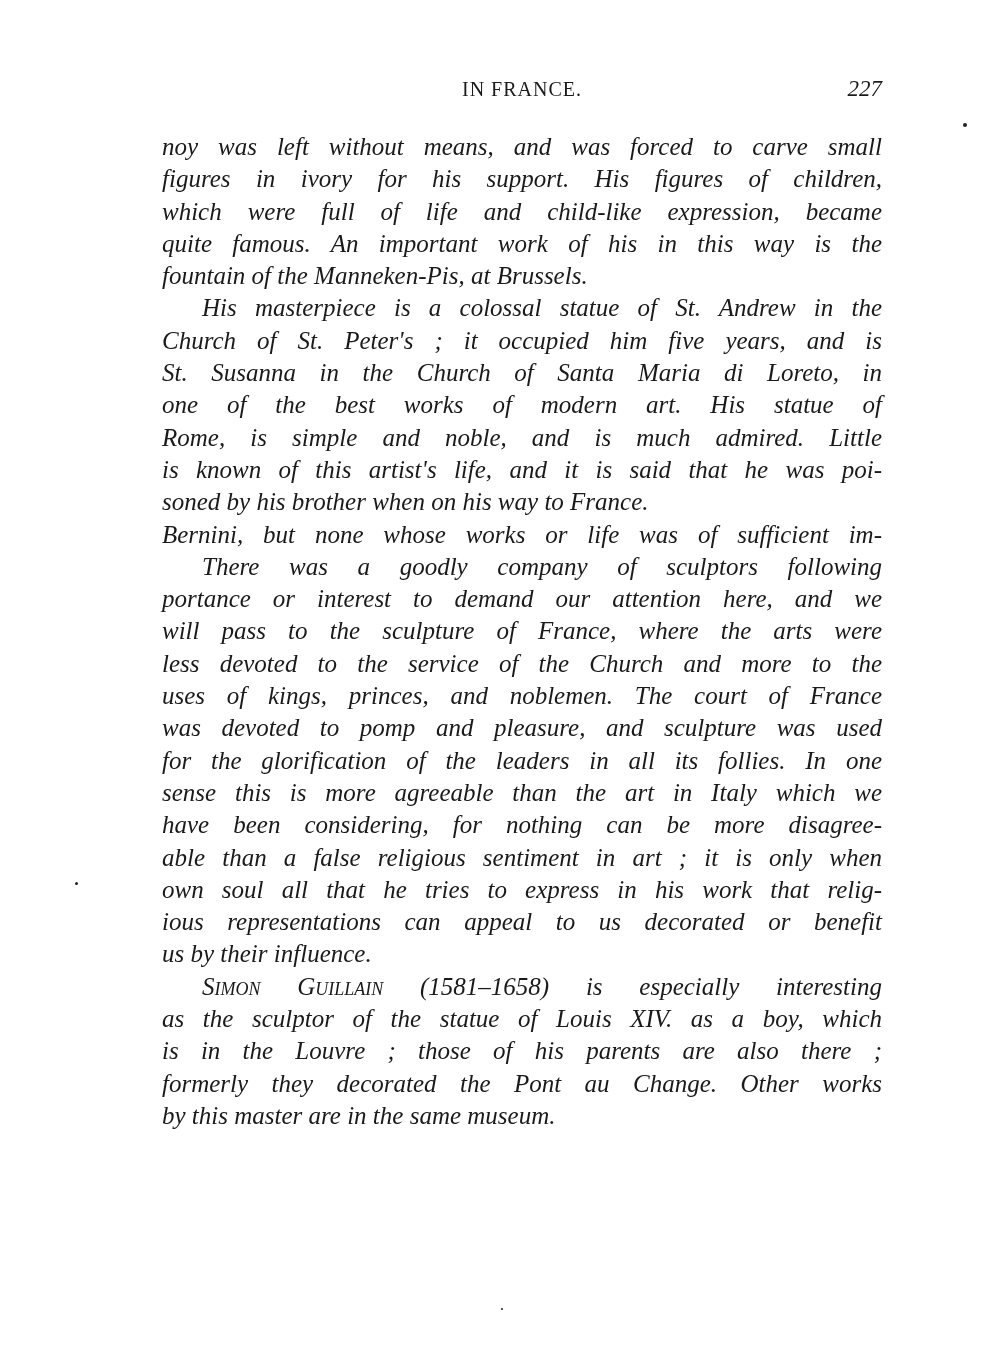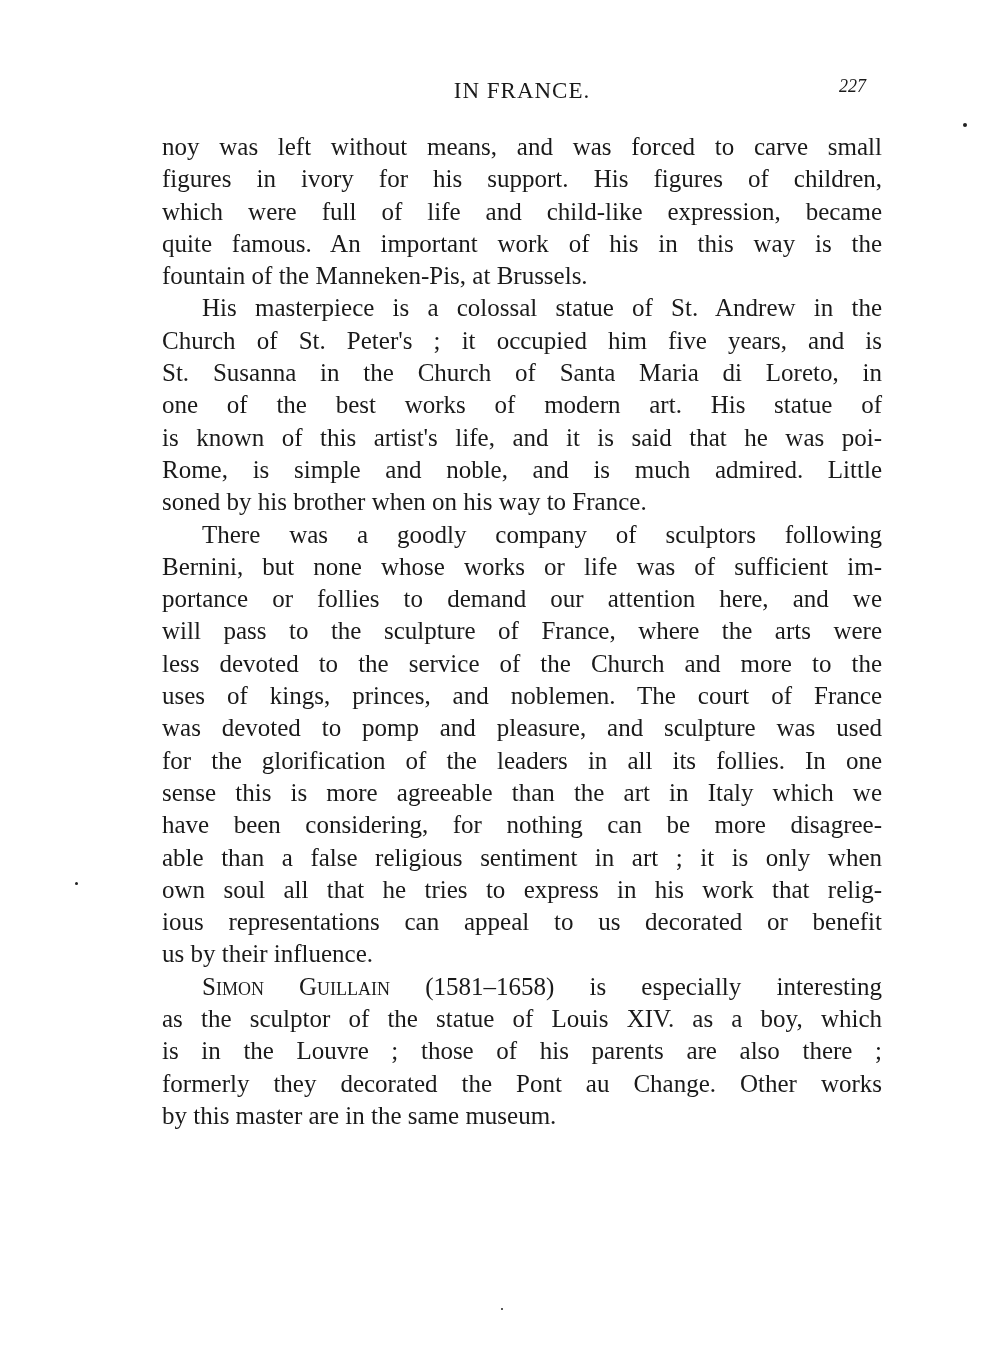--- a/index.html
+++ b/index.html
@@ -7,32 +7,32 @@
   .page {
     position: absolute; left: 0; top: 0; width: 1000px; height: 1367px;
     font-family: "Liberation Serif", "DejaVu Serif", serif;
     color: #1a1a1a;
   }
   .header {
     position: absolute; top: 76px; left: 162px; width: 720px; height: 28px;
   }
   .running-head {
     position: absolute; left: 0; right: 0; text-align: center;
-    font-size: 23px; letter-spacing: 1px; top: 2px;
+    font-size: 20px; letter-spacing: 1px; top: 2px;
   }
   .page-number {
-    position: absolute; right: 16px; top: 0; font-size: 18px; font-style: italic;
+    position: absolute; right: 0; top: 0; font-size: 23px; font-style: italic;
   }
   .body {
     position: absolute; top: 131px; left: 162px; width: 720px;
   }
   .line {
     display: block; height: 32.3px; line-height: 32.3px;
     font-size: 25px; white-space: nowrap;
-    text-align: justify; text-align-last: justify;
+    text-align: justify; text-align-last: justify; font-style: italic;
   }
   .line.last { text-align-last: left; }
   .line.indent { padding-left: 40px; }
   .sc { font-variant: small-caps; }
   .dot { position: absolute; background: #222; border-radius: 50%; }
 </style>
 </head>
 <body>
 
 <div class="page">
@@ -49,29 +49,29 @@
       <span class="line">which were full of life and child-like expression, became</span>
       <span class="line">quite famous. An important work of his in this way is the</span>
       <span class="line last">fountain of the Manneken-Pis, at Brussels.</span>
     </div>
 
     <div>
       <span class="line indent">His masterpiece is a colossal statue of St. Andrew in the</span>
       <span class="line">Church of St. Peter's ; it occupied him five years, and is</span>
       <span class="line">St. Susanna in the Church of Santa Maria di Loreto, in</span>
       <span class="line">one of the best works of modern art. His statue of</span>
+      <span class="line">Rome, is simple and noble, and is much admired. Little</span>
       <span class="line">is known of this artist's life, and it is said that he was poi-</span>
-      <span class="line">Rome, is simple and noble, and is much admired. Little</span>
       <span class="line last">soned by his brother when on his way to France.</span>
     </div>
 
     <div>
+      <span class="line">Bernini, but none whose works or life was of sufficient im-</span>
       <span class="line indent">There was a goodly company of sculptors following</span>
-      <span class="line">Bernini, but none whose works or life was of sufficient im-</span>
-      <span class="line">portance or follies to demand our attention here, and we</span>
+      <span class="line">portance or interest to demand our attention here, and we</span>
       <span class="line">will pass to the sculpture of France, where the arts were</span>
       <span class="line">less devoted to the service of the Church and more to the</span>
       <span class="line">uses of kings, princes, and noblemen. The court of France</span>
       <span class="line">was devoted to pomp and pleasure, and sculpture was used</span>
       <span class="line">for the glorification of the leaders in all its follies. In one</span>
       <span class="line">sense this is more agreeable than the art in Italy which we</span>
       <span class="line">have been considering, for nothing can be more disagree-</span>
       <span class="line">able than a false religious sentiment in art ; it is only when</span>
       <span class="line">own soul all that he tries to express in his work that relig-</span>
       <span class="line">ious representations can appeal to us decorated or benefit</span>

